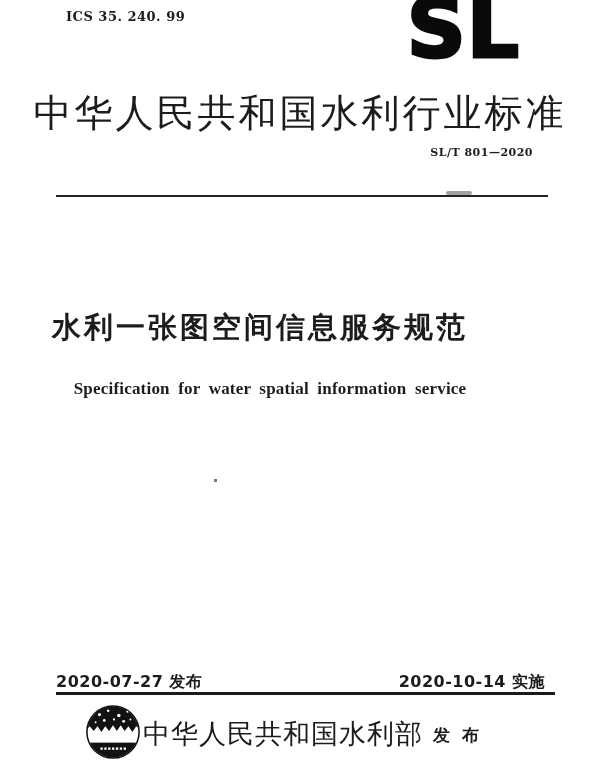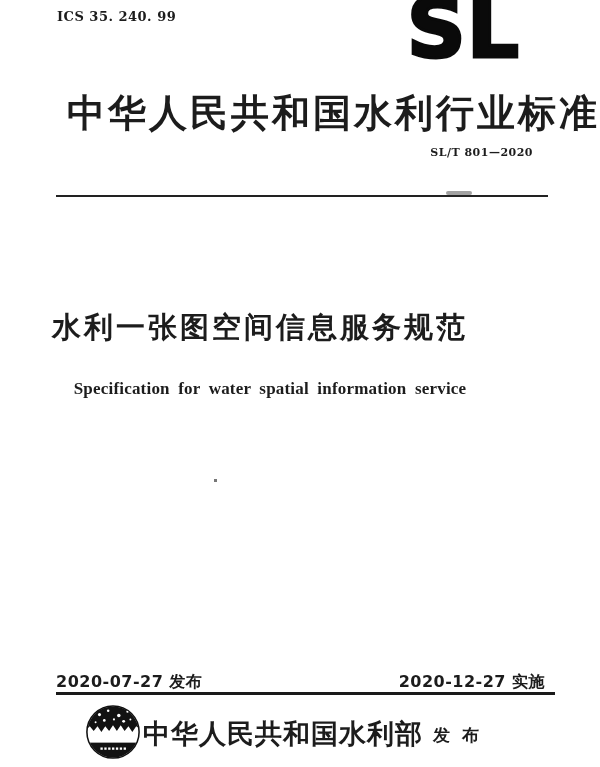--- a/index.html
+++ b/index.html
@@ -6,35 +6,35 @@
   .page{
     position:relative;
     width:600px;height:767px;
     background:#ffffff;
     margin:0 auto;
     font-family:"Liberation Serif","DejaVu Serif",serif;
     color:#1c1c1c;
     overflow:hidden;
   }
   
-  .codes{position:absolute;left:57px;top:8px;line-height:17px;
+  .codes{position:absolute;left:66px;top:8px;line-height:17px;
     font-size:13px;font-weight:bold;letter-spacing:.5px;
     font-family:"DejaVu Serif","Liberation Serif",serif;}
   
   .sl-logo{
     position:absolute;right:80px;top:-12px;
     font-family:"DejaVu Sans","Liberation Sans",sans-serif;
     font-weight:900;font-size:82px;line-height:82px;
     letter-spacing:1px;color:#0a0a0a;
     -webkit-text-stroke:3px #0a0a0a;
   }
   
   .std-type{
     position:absolute;left:0;top:88px;width:600px;
-    text-align:right;font-weight:bold;
+    text-align:center;font-weight:normal;
     font-size:38px;letter-spacing:3px;white-space:nowrap;
   }
   .std-number{
     position:absolute;right:67px;top:146px;
     font-size:11px;font-weight:bold;letter-spacing:.5px;
     font-family:"DejaVu Serif","Liberation Serif",serif;
   }
   .rule-top{position:absolute;left:56px;top:195px;width:492px;height:2px;background:#222;}
   .rule-smudge{position:absolute;left:446px;top:191px;width:26px;height:4px;background:#555;opacity:.55;border-radius:2px;filter:blur(.5px);}
   
@@ -59,21 +59,21 @@
     position:absolute;right:55px;top:672px;
     font-size:16px;font-weight:bold;letter-spacing:.5px;
     font-family:"DejaVu Sans","Liberation Sans",sans-serif;
   }
   .date-issue .cn,.date-impl .cn{font-size:16px;margin-left:6px;}
   .rule-bottom{position:absolute;left:56px;top:692px;width:499px;height:3px;background:#1a1a1a;}
   
   .emblem{position:absolute;left:84px;top:703px;width:58px;height:58px;}
   .publisher{
     position:absolute;left:143px;top:716px;
-    font-size:27px;font-weight:bold;letter-spacing:1px;white-space:nowrap;
+    font-size:27px;font-weight:normal;letter-spacing:1px;white-space:nowrap;
   }
   .publish-label{
     position:absolute;left:433px;top:724px;
     font-size:17px;font-weight:bold;letter-spacing:12px;white-space:nowrap;
   }
 </style>
 </head>
 <body>
 
 <div class="page">
@@ -93,21 +93,21 @@
 
   <div class="title-cn">水利一张图空间信息服务规范</div>
   <div class="title-en">Specification for water spatial information service</div>
 
   <div class="speck"></div>
 
   <div class="date-issue">
     <span>2020-07-27</span><span class="cn">发布</span>
   </div>
   <div class="date-impl">
-    <span>2020-12-27</span><span class="cn">实施</span>
+    <span>2020-10-14</span><span class="cn">实施</span>
   </div>
 
   <div class="rule-bottom"></div>
 
   <svg class="emblem" viewBox="0 0 60 60" xmlns="http://www.w3.org/2000/svg">
     <defs>
       <clipPath id="emc">
           <circle cx="30" cy="30" r="26.5"></circle>
         </clipPath>
     </defs>

